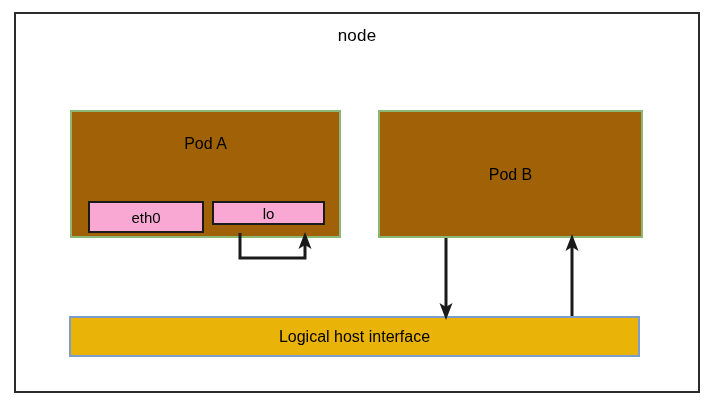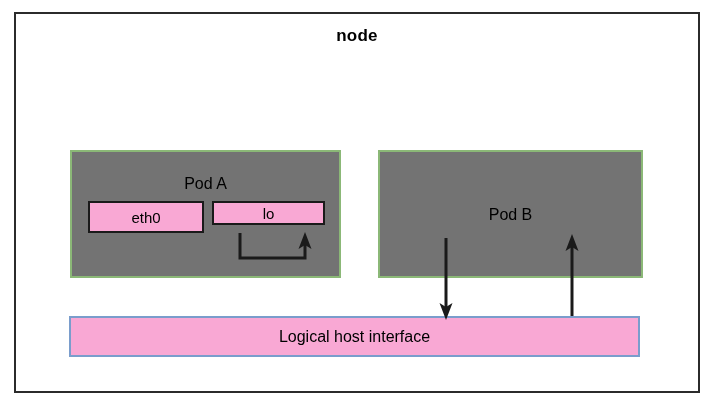--- a/index.html
+++ b/index.html
@@ -36,32 +36,31 @@
     background: #ffffff;
   }
 
   .node-title {
     position: absolute;
     left: 14px;
     top: 26px;
     width: 686px;
     text-align: center;
     font-size: 17px;
-    font-weight: bold;
+    font-weight: normal;
     letter-spacing: 0.2px;
     line-height: 20px;
   }
 
   
   .pod-box {
     position: absolute;
     box-sizing: border-box;
-    background: #737373;
+    background: #a16207;
     border: 2px solid #8bb877;
-    margin-top: 40px;
   }
 
   #pod-a-box {
     left: 70px;
     top: 110px;
     width: 271px;
     height: 128px;
   }
 
   #pod-b-box {
@@ -122,21 +121,21 @@
   }
 
   
   #host-interface-box {
     position: absolute;
     left: 69px;
     top: 316px;
     width: 571px;
     height: 41px;
     box-sizing: border-box;
-    background: #f9a8d4;
+    background: #eab308;
     border: 2px solid #7a9dcc;
     display: flex;
     align-items: center;
     justify-content: center;
     font-size: 16px;
   }
 
   
   #arrow-layer {
     position: absolute;

